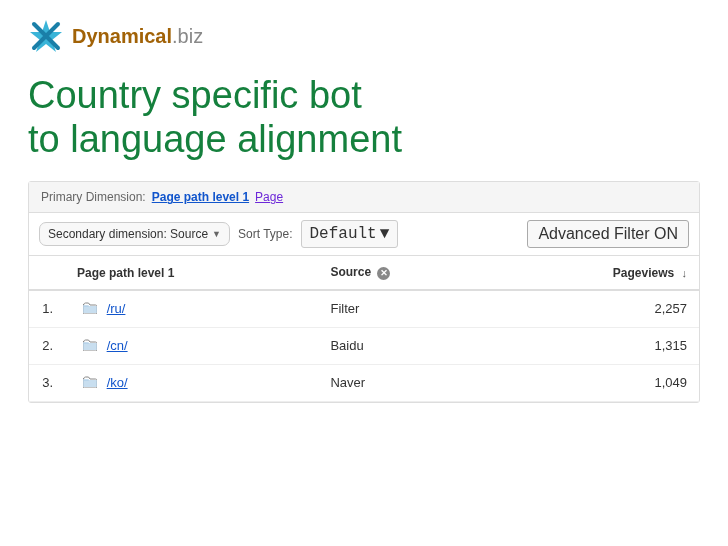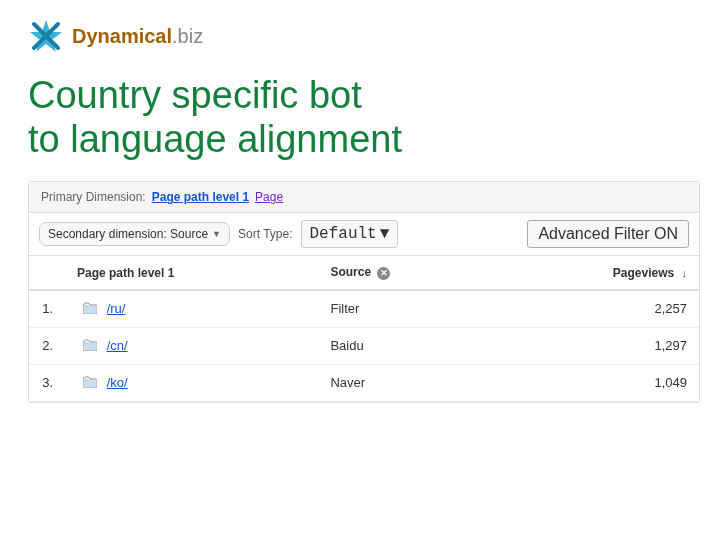--- a/index.html
+++ b/index.html
@@ -293,21 +293,21 @@
         <span class="folder-icon">
           <svg viewBox="0 0 14 12" fill="none" xmlns="http://www.w3.org/2000/svg">
             <path d="M1 2.5C1 1.67 1.67 1 2.5 1H5.5L7 3H12.5C13.33 3 14 3.67 14 4.5V10.5C14 11.33 13.33 12 12.5 12H1.5C0.67 12 0 11.33 0 10.5V2.5H1Z" fill="none" stroke="#888" stroke-width="1"></path>
             <rect x="0" y="4" width="14" height="7" rx="1" fill="#b0d0e8" opacity="0.7"></rect>
             <rect x="0" y="3" width="6" height="2" rx="1" fill="#b0d0e8" opacity="0.7"></rect>
           </svg>
         </span>
         <a class="page-path-link" href="#">/cn/</a>
       </td>
       <td class="td-source">Baidu</td>
-      <td class="td-pageviews">1,297</td>
+      <td class="td-pageviews">1,315</td>
     </tr>
         <tr>
       <td class="row-num">3.</td>
       <td>
         <span class="folder-icon">
           <svg viewBox="0 0 14 12" fill="none" xmlns="http://www.w3.org/2000/svg">
             <path d="M1 2.5C1 1.67 1.67 1 2.5 1H5.5L7 3H12.5C13.33 3 14 3.67 14 4.5V10.5C14 11.33 13.33 12 12.5 12H1.5C0.67 12 0 11.33 0 10.5V2.5H1Z" fill="none" stroke="#888" stroke-width="1"></path>
             <rect x="0" y="4" width="14" height="7" rx="1" fill="#b0d0e8" opacity="0.7"></rect>
             <rect x="0" y="3" width="6" height="2" rx="1" fill="#b0d0e8" opacity="0.7"></rect>
           </svg>

